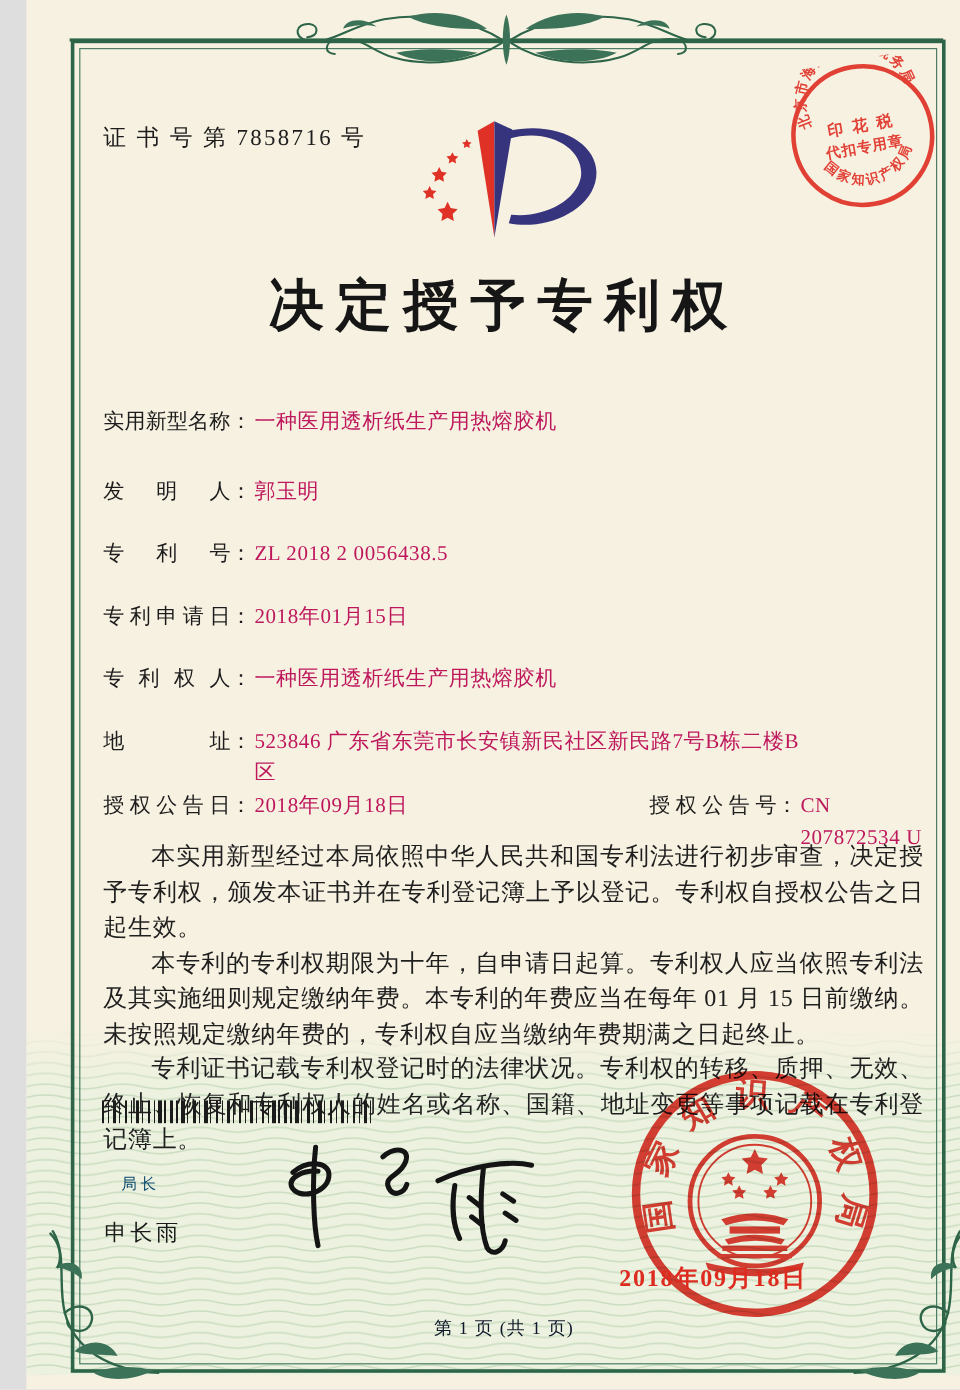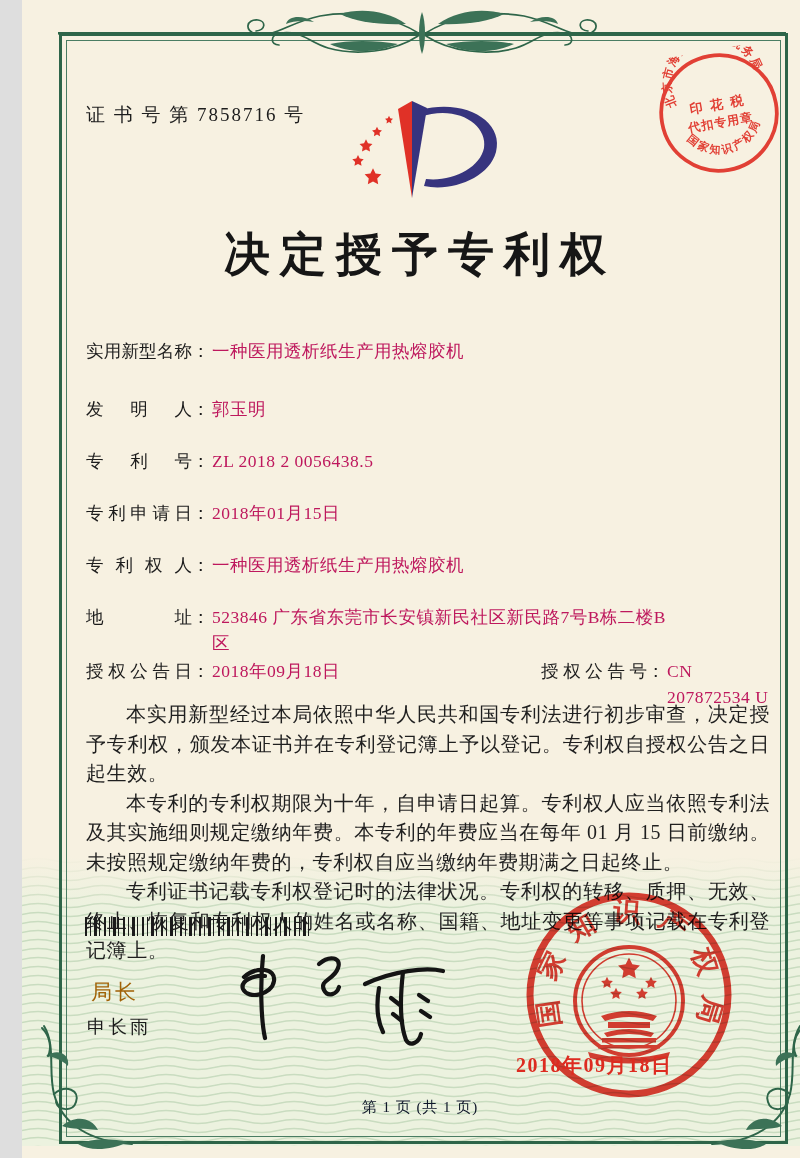--- a/index.html
+++ b/index.html
@@ -23,21 +23,21 @@
   .grant-no-group{position:absolute;left:455px;top:0;display:flex;}
   
   .body-text{position:absolute;left:64px;top:700px;width:684px;z-index:3;}
   .body-text p{margin:0;font-size:20px;line-height:29.5px;text-align:justify;
                text-indent:2em;letter-spacing:0.6px;color:#1f1f1f;}
   
   .barcode{position:absolute;left:63px;top:917px;width:225px;height:19px;z-index:3;
     background:
       repeating-linear-gradient(90deg,#1b1b1b 0 2px,rgba(0,0,0,0) 2px 5px,#1b1b1b 5px 6px,rgba(0,0,0,0) 6px 9px,#1b1b1b 9px 12px,rgba(0,0,0,0) 12px 14px,#1b1b1b 14px 15px,rgba(0,0,0,0) 15px 19px);}
   
-  .sig-title{position:absolute;left:69px;top:978px;font-size:21px;letter-spacing:3px;z-index:3;color:#a16207;}
+  .sig-title{position:absolute;left:79px;top:978px;font-size:13px;letter-spacing:3px;z-index:3;color:#0c4a6e;}
   .sig-name{position:absolute;left:65px;top:1014px;font-size:18.5px;letter-spacing:3px;z-index:3;color:#1b1b1b;}
   
   .seal-date{position:absolute;left:494px;top:1052px;font-size:20px;font-weight:bold;color:#dd2b20;
              letter-spacing:1.5px;z-index:5;}
   .footer{position:absolute;left:0;top:1098px;width:100%;text-align:center;font-size:15px;
           letter-spacing:1px;color:#0f172a;z-index:3;}
   svg{display:block;}
   .z1{z-index:1;} .z2{z-index:2;} .z3{z-index:3;} .z4{z-index:4;}
 </style>
 </head>

